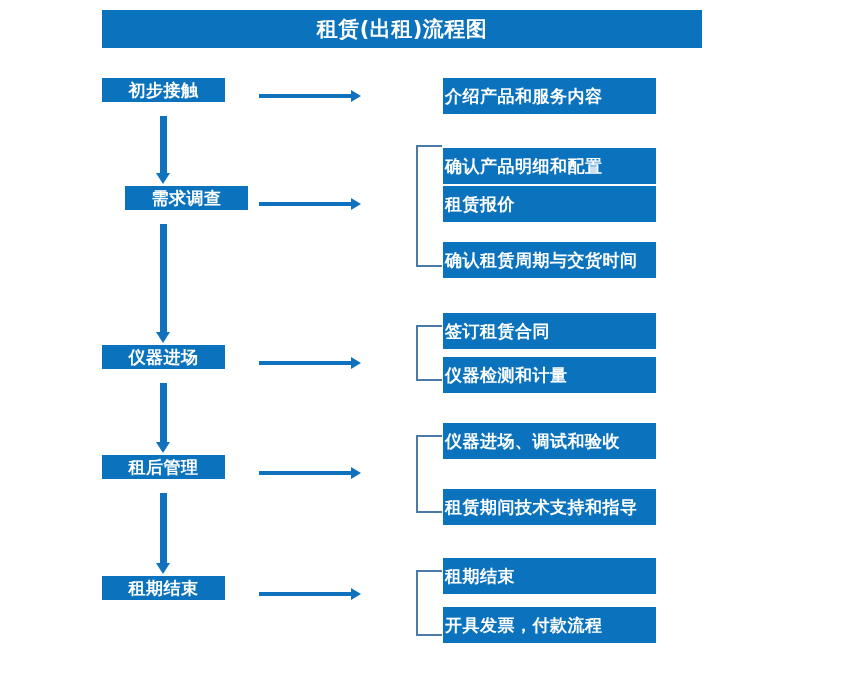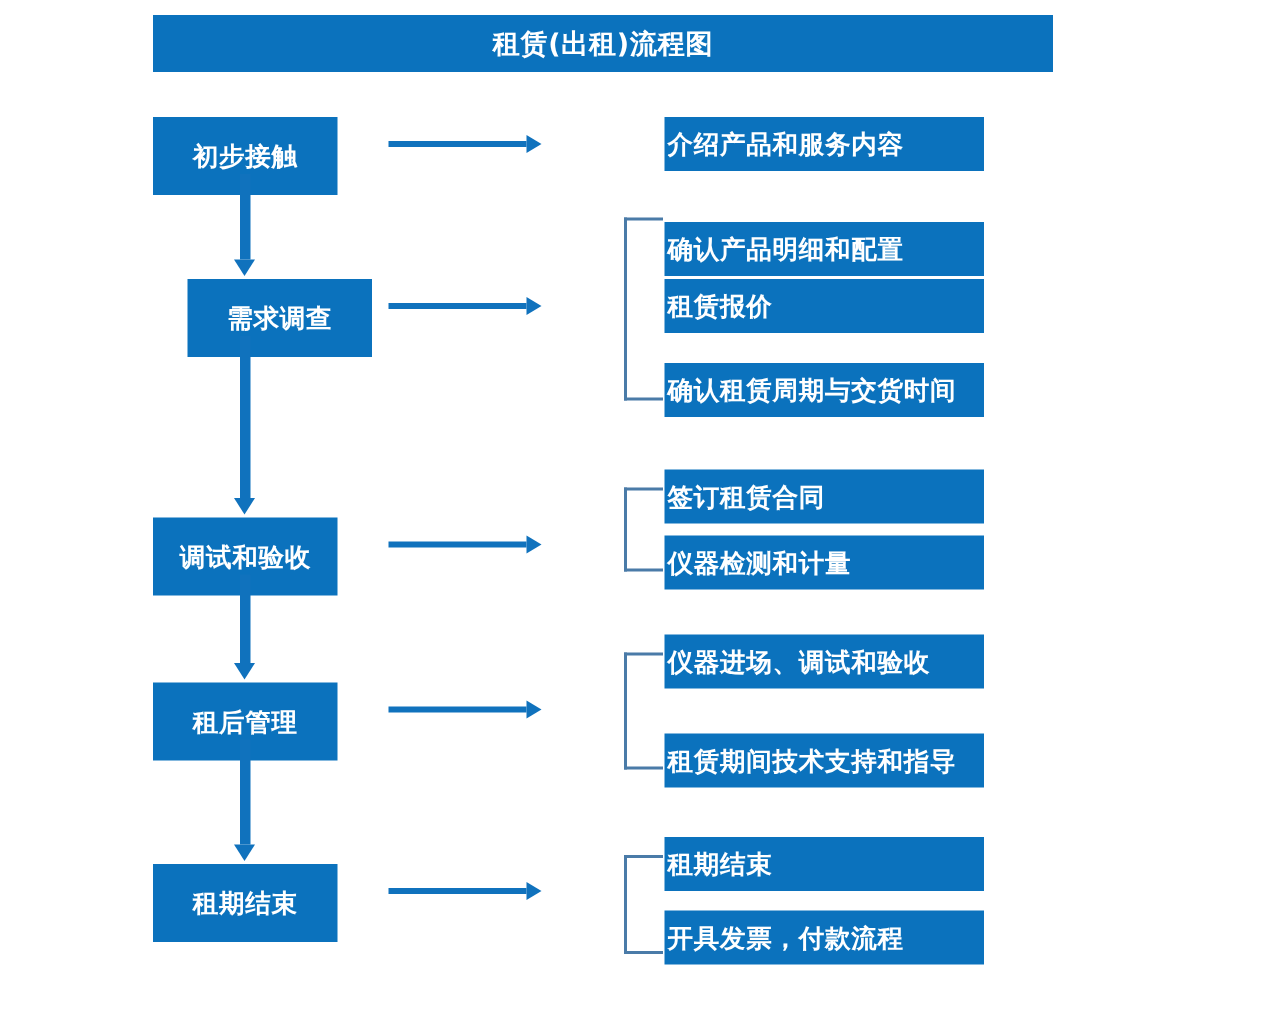--- a/index.html
+++ b/index.html
@@ -23,21 +23,21 @@
 
   
   .title-bar {
     position: absolute;
     left: 102px;
     top: 10px;
     width: 600px;
     height: 38px;
     background: #0b72bd;
     color: #ffffff;
-    font-size: 18px;
+    font-size: 21px;
     font-weight: bold;
     display: flex;
     align-items: center;
     justify-content: center;
     letter-spacing: 0.5px;
   }
 
   
   .node {
     position: absolute;
@@ -46,21 +46,21 @@
     font-size: 17px;
     font-weight: bold;
     display: flex;
     align-items: center;
     letter-spacing: 0.5px;
     box-sizing: border-box;
   }
 
   .node.stage {
     width: 123px;
-    height: 52px;
+    height: 24px;
     justify-content: center;
   }
 
   .node.detail {
     left: 443px;
     width: 213px;
     height: 36px;
     justify-content: flex-start;
     padding-left: 2px;
   }
@@ -128,21 +128,21 @@
 <body>
 
 <div id="canvas">
 
   <div class="title-bar">租赁(出租)流程图</div>
 
   <div class="node stage" style="left:102px; top:78px;">初步接触</div>
 
   <div class="node stage" style="left:102px; top:186px;margin-left:23px;">需求调查</div>
 
-  <div class="node stage" style="left:102px; top:345px;">调试和验收</div>
+  <div class="node stage" style="left:102px; top:345px;">仪器进场</div>
 
   <div class="node stage" style="left:102px; top:576px;">租期结束</div>
 
   <div class="node stage" style="left:102px; top:455px;">租后管理</div>
 
   <div class="v-arrow" style="top:116px; height:68px;">
     <div class="shaft" style="height:57px;"></div>
     <div class="head" style="top:57px;"></div>
   </div>
 

